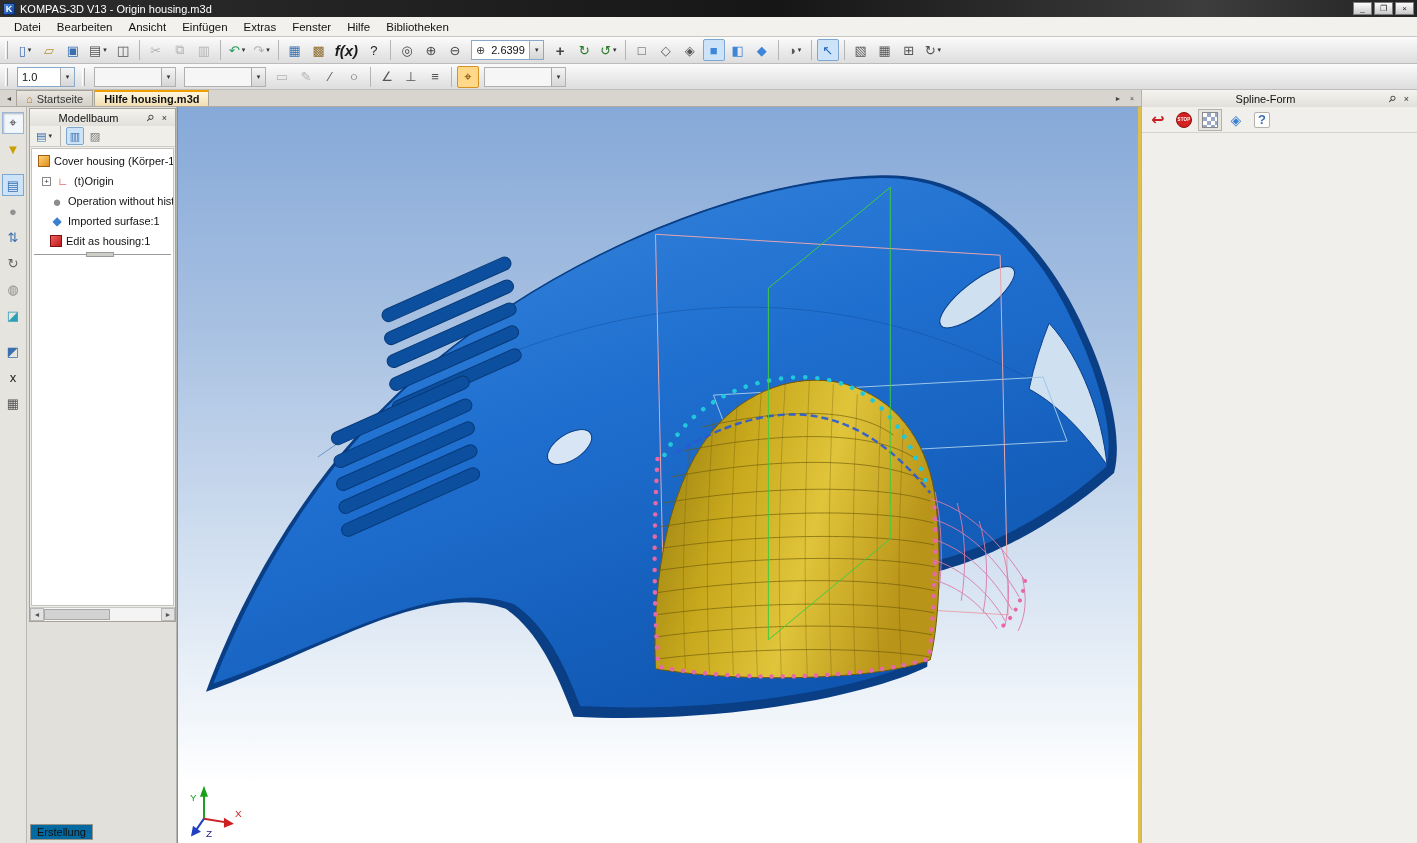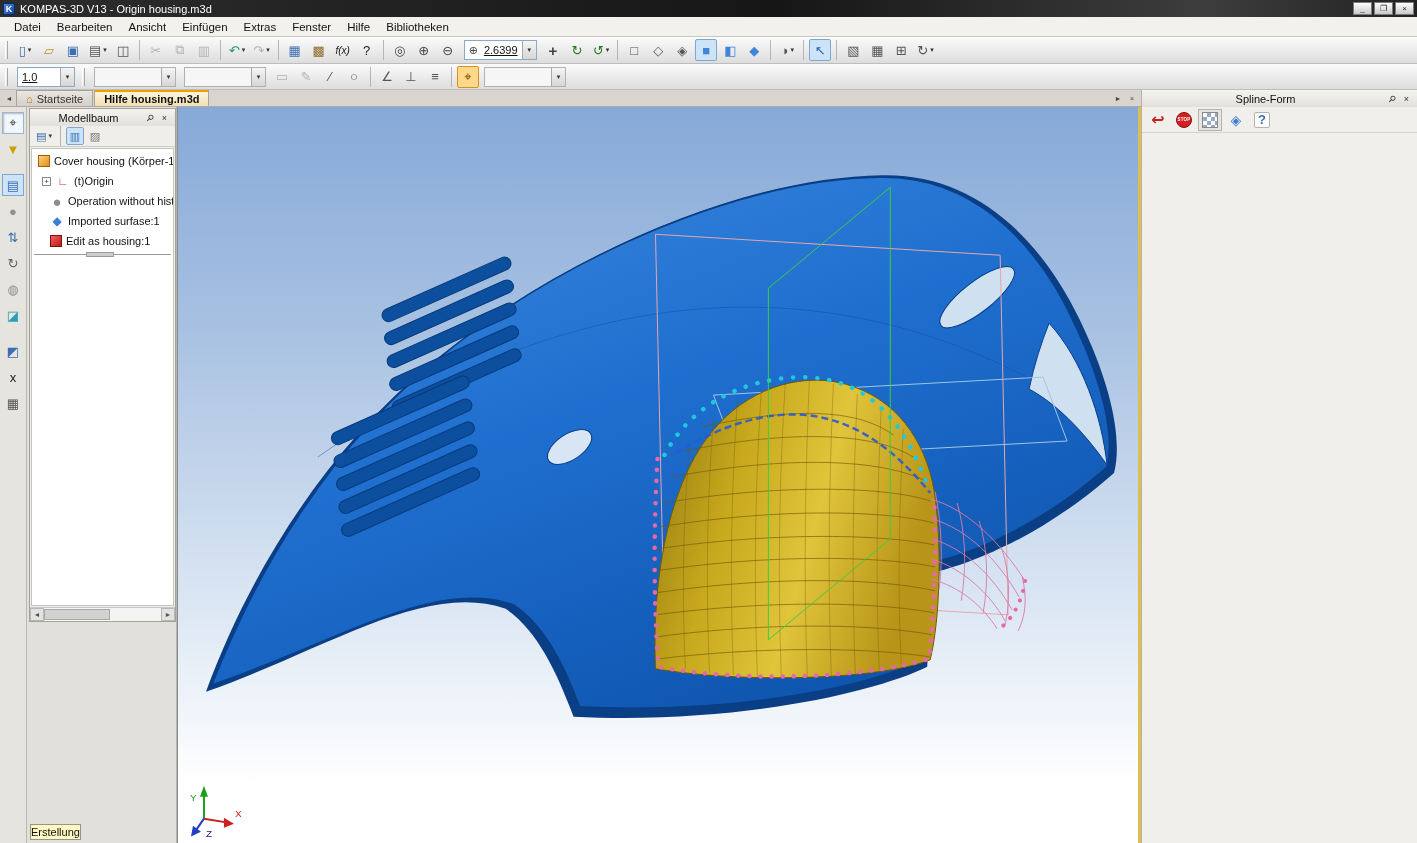--- a/index.html
+++ b/index.html
@@ -26,29 +26,29 @@
   .tb1{top:37px;height:27px;}
   .tb2{top:64px;height:26px;}
   .grip{width:3px;height:18px;border-left:1px solid #fff;border-right:1px solid #a8a8a8;margin:0 5px 0 3px;flex:none;}
   .tb-group{display:inline-flex;align-items:center;}
   .tb-btn{min-width:22px;height:22px;padding:0 2px;display:inline-flex;align-items:center;justify-content:center;
     font-size:13px;color:#444;border:1px solid transparent;border-radius:2px;margin:0 1px;}
   .tb-btn.sm{min-width:18px;height:18px;font-size:11px;}
   .tb-btn.dis{color:#b4b4b4;}
   .tb-btn.on{background:#cde3f7;border-color:#7da7d0;}
   .tb-btn.snap-on{background:#ffd88a;border-color:#d89020;color:#7a4a00;}
-  .tb-btn.fx{font-style:italic;font-size:10px;font-weight:normal;color:#1a1a1a;}
+  .tb-btn.fx{font-style:italic;font-size:15px;font-weight:bold;color:#1a1a1a;}
   .tb-btn.bold{font-weight:bold;font-size:15px;}
   .tb-btn .dd{font-size:7px;margin-left:2px;color:#333;}
   .tb-sep{width:1px;height:20px;background:#b5b5b5;margin:0 4px;display:inline-block;}
   .combo{display:inline-flex;align-items:center;height:20px;background:#fff;
     border:1px solid #8aa8c8;margin:0 4px;font-size:11px;flex:none;}
   .combo.dis{border-color:#b0b0b0;background:#f6f6f6;}
   .combo-ic{padding:0 2px 0 4px;font-size:11px;color:#444;}
-  .combo-val{padding:0 4px;min-width:42px;color:#111;text-decoration:underline;}
+  .combo-val{padding:0 4px;min-width:42px;color:#111;}
   .combo.wide .combo-val{min-width:66px;}
   .combo-dd{width:14px;align-self:stretch;background:linear-gradient(#f5f5f5,#d6d6d6);
     border-left:1px solid #a8a8a8;display:flex;align-items:center;justify-content:center;font-size:7px;color:#333;}
   
   .tabbar{position:absolute;left:0;top:90px;width:1141px;height:17px;background:#d8d5ce;
     border-bottom:1px solid #aeaba4;display:flex;align-items:flex-end;padding:0 2px;}
   .tab-scroll{width:14px;height:14px;display:flex;align-items:center;justify-content:center;
     font-size:7px;color:#444;margin-bottom:1px;}
   .doc-tab{height:16px;display:flex;align-items:center;padding:0 9px;font-size:11px;
     border:1px solid #a8a49c;border-bottom:none;background:linear-gradient(#e9e6df,#d3d0c9);color:#333;margin-right:1px;}
@@ -85,21 +85,21 @@
   .ti-spline{background:linear-gradient(135deg,#f06060,#c01818);border:1px solid #801010;width:12px;height:12px;}
   .expander{width:9px;height:9px;border:1px solid #888;background:#fff;font-size:8px;line-height:7px;
     text-align:center;margin:0 3px 0 2px;flex:none;color:#333;}
   .tree-split{border-top:1px solid #9a9a9a;margin:3px 2px 0 2px;position:relative;height:6px;}
   .tree-split .thumb{position:absolute;left:38%;top:-3px;width:28px;height:5px;background:#cfcdc7;border:1px solid #9a9a9a;}
   .hscroll{height:14px;background:#ececec;border-top:1px solid #c8c8c8;display:flex;align-items:stretch;}
   .hs-btn{width:14px;display:flex;align-items:center;justify-content:center;font-size:7px;
     background:#e2e2e2;border:1px solid #b8b8b8;color:#555;}
   .hs-track{flex:1;position:relative;background:#f4f4f4;}
   .hs-thumb{position:absolute;left:0;top:1px;bottom:1px;width:66px;background:#d2d2d2;border:1px solid #a8a8a8;}
-  .bottom-tab{position:absolute;left:30px;top:824px;height:16px;padding:0 0;background:#fef9c3;
+  .bottom-tab{position:absolute;left:30px;top:824px;height:16px;padding:0 6px;background:#0369a1;
     border:1px solid #97948c;font-size:11px;display:flex;align-items:center;color:#111;}
   
   .viewport{position:absolute;left:177px;top:107px;width:961px;height:736px;
     background:linear-gradient(to bottom,#86a9d8 0%,#a8c1e2 30%,#d8e4f2 65%,#ffffff 92%);
     border-left:1px solid #8a8a8a;}
   .viewport svg{display:block;width:100%;height:100%;}
   .vp-edge{position:absolute;left:1138px;top:107px;width:3px;height:736px;background:#ddbe4e;}
   
   .right-panel{position:absolute;left:1141px;top:90px;width:276px;height:753px;background:#f0efec;
     border-left:1px solid #b5b3ad;display:flex;flex-direction:column;}

